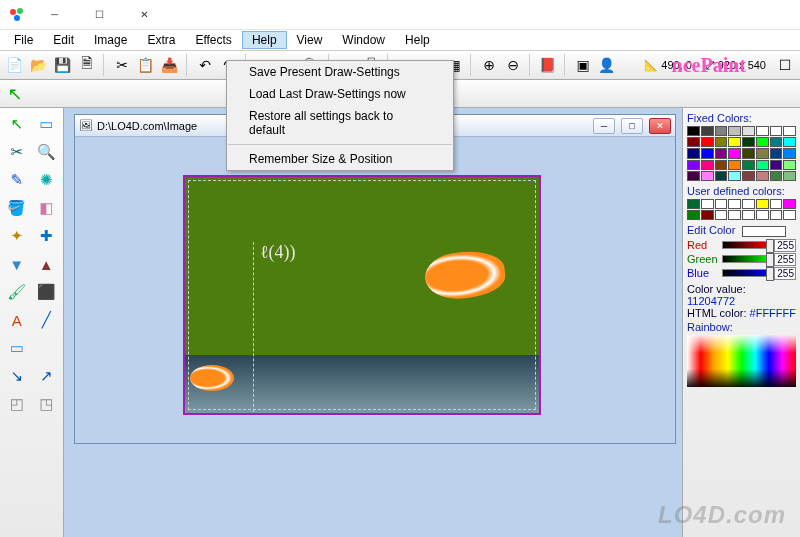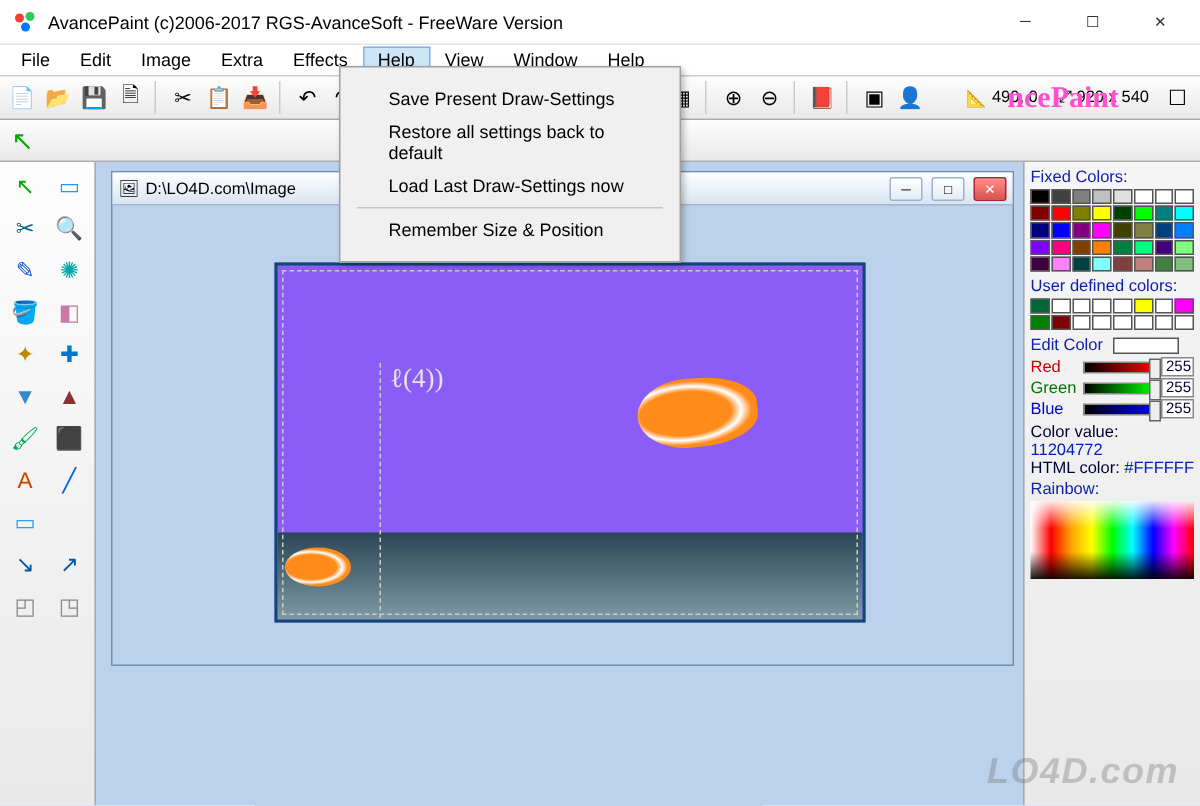--- a/index.html
+++ b/index.html
@@ -33,63 +33,62 @@
   .tool-palette .tbbtn { width:100%; height:100%; font-size:15px; }
 
   .workspace { flex:1; position:relative; padding:8px; }
 
   
   .child-window { position:absolute; left:10px; top:6px; right:6px; height:330px; border:1px solid #6f8fb2; background:#bcd1ec; }
   .child-title { height:22px; background:linear-gradient(#fff,#d9e4f1); border-bottom:1px solid #a5b6cc; display:flex; align-items:center; padding:0 4px; font-size:11px; gap:4px; }
   .child-title .spacer{flex:1;}
   .child-title .chbtn { width:22px; height:16px; border:1px solid #9fb2c9; background:linear-gradient(#fff,#e3ecf6); display:flex; align-items:center; justify-content:center; font-size:9px; border-radius:2px; margin-left:2px;}
   .child-title .chbtn.close { background:linear-gradient(#ff8f8a,#d9534f); color:#fff; border-color:#a23; }
-  .canvas-outer { position:absolute; left:108px; top:60px; width:394px; height:240px; border:2px solid #0c4a6e; background:#8b5cf6; overflow:hidden; }
+  .canvas-outer { position:absolute; left:108px; top:60px; width:358px; height:240px; border:2px solid #a21caf; background:#4d7c0f; overflow:hidden; }
   .canvas-outer::after{ content:""; position:absolute; inset:3px; border:1px dashed #ccc; pointer-events:none;}
   .fish1 { position:absolute; left:240px; top:75px; width:80px; height:46px; background:radial-gradient(ellipse at 40% 50%, #ff8c1a 45%, #fff 55%, #ff8c1a 65%); border-radius:50% 60% 60% 50% / 60% 50% 50% 60%; transform:rotate(-5deg);}
   .fish2 { position:absolute; left:5px; top:188px; width:44px; height:26px; background:radial-gradient(ellipse at 40% 50%, #ff8c1a 45%, #fff 55%, #ff8c1a 65%); border-radius:50%;}
   .seabed { position:absolute; left:0; right:0; bottom:0; height:58px; background:linear-gradient(#2a4555,#7d9aa5);}
   .scribble { position:absolute; left:68px; top:65px; color:#e5e5e5; font-size:18px; font-family: cursive, serif; border-left:1px dashed #ccc; padding-left:6px; height:170px;}
 
   
   .right-panel { width:118px; background:linear-gradient(#f6f6f6,#e9e9e9); border-left:1px solid #aaa; font-size:11px; padding:2px 4px; color:#003; }
   .right-panel .section-title { color:#1020aa; font-size:11px; margin:2px 0 2px 0; }
   .swatches { display:grid; grid-template-columns:repeat(8,1fr); gap:1px; margin-bottom:4px; }
   .sw { width:100%; aspect-ratio:1/0.8; border:1px solid #555; }
   .slider-row { display:flex; align-items:center; margin:1px 0; gap:3px;}
   .slider-row label { width:32px; font-size:11px; }
   .slider-row .track { flex:1; height:8px; border:1px solid #888; position:relative; }
   .slider-row .knob { position:absolute; right:-4px; top:-3px; width:8px; height:14px; background:#eee; border:1px solid #666;}
   .slider-row .val { width:22px; text-align:right; border:1px solid #888; font-size:10px; padding:0 1px; background:#fff;}
   .rainbow { height:52px; margin-top:2px; background:linear-gradient(to right, #fff, red, orange, yellow, lime, cyan, blue, magenta, red); position:relative;}
   .rainbow::after{content:""; position:absolute; inset:0; background:linear-gradient(to bottom, rgba(255,255,255,0.9), transparent 35%, transparent 65%, rgba(0,0,0,0.9));}
 
   
-  .dropdown { position:absolute; left:226px; top:44px; width:228px; background:#f0f0f0; border:1px solid #a0a0a0; box-shadow:2px 2px 4px rgba(0,0,0,.25); padding:10px; font-size:12px; z-index:50;}
+  .dropdown { position:absolute; left:226px; top:60px; width:228px; background:#f0f0f0; border:1px solid #a0a0a0; box-shadow:2px 2px 4px rgba(0,0,0,.25); padding:0; font-size:12px; z-index:50;}
   .dropdown .item { padding:4px 22px; }
   .dropdown hr { border:none; border-top:1px solid #c5c5c5; margin:3px 1px; }
 
   
   .watermark { position:absolute; right:14px; bottom:8px; font-size:24px; color:rgba(120,120,120,.38); font-style:italic; font-weight:bold; letter-spacing:1px; z-index:60;}
 
   
   .brand { position:absolute; right:54px; top:54px; font-family:cursive; font-size:20px; color:#ff4fcf; font-weight:bold; }
 </style>
 </head>
 <body>
 
 <div class="titlebar">
   <span class="app-icon">
     <svg width="18" height="18" viewBox="0 0 18 18">
         <circle cx="5" cy="6" r="3" fill="#ff3b30"></circle>
         <circle cx="12" cy="5" r="3" fill="#34c759"></circle>
         <circle cx="9" cy="12" r="3" fill="#007aff"></circle>
       </svg>
   </span>
-  <span class="title">AvancePaint (c)2006-2017 RGS-AvanceSoft - FreeWare Version</span>
   <div class="win-controls">
     <div class="win-btn">─</div>
     <div class="win-btn">☐</div>
     <div class="win-btn close">✕</div>
   </div>
 </div>
 
 <div class="menubar" id="menubar">
     <span>File</span>
     <span>Edit</span>
@@ -288,20 +287,20 @@
       <span>HTML color:</span> <span style="color:#0020c0;">#FFFFFF</span>
     </div>
 
     <div class="section-title">Rainbow:</div>
     <div class="rainbow"></div>
   </div>
 </div>
 
 <div class="dropdown" id="dropdown">
     <div class="item">Save Present Draw-Settings</div>
+    <div class="item">Load Last Draw-Settings now</div>
     <div class="item">Restore all settings back to default</div>
-    <div class="item">Load Last Draw-Settings now</div>
     <hr>
     <div class="item">Remember Size &amp; Position</div>
   </div>
 
 <div class="brand">ncePaint</div>
 <div class="watermark">LO4D.com</div>
 
 </body></html>

